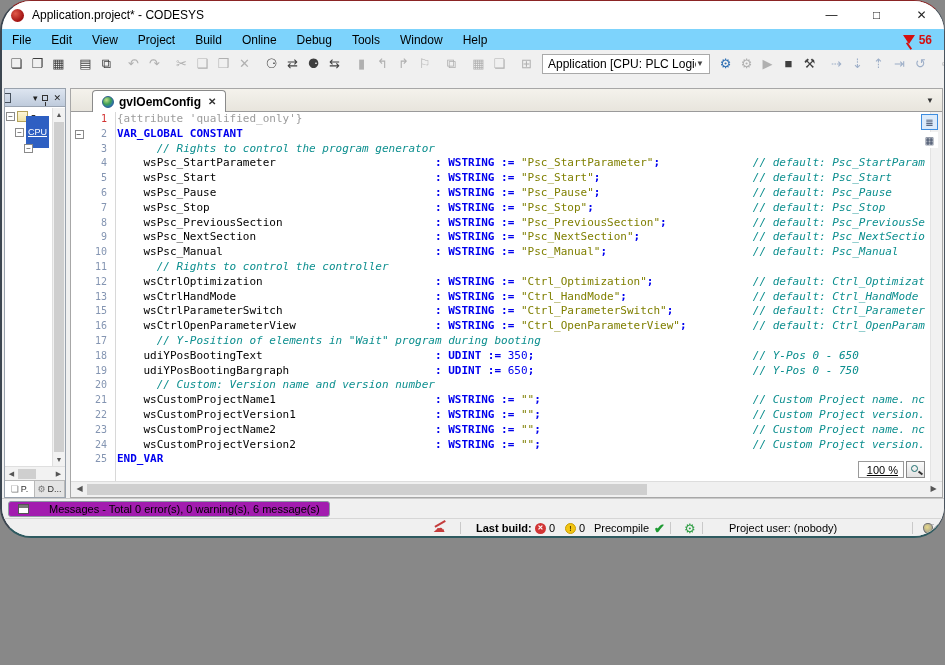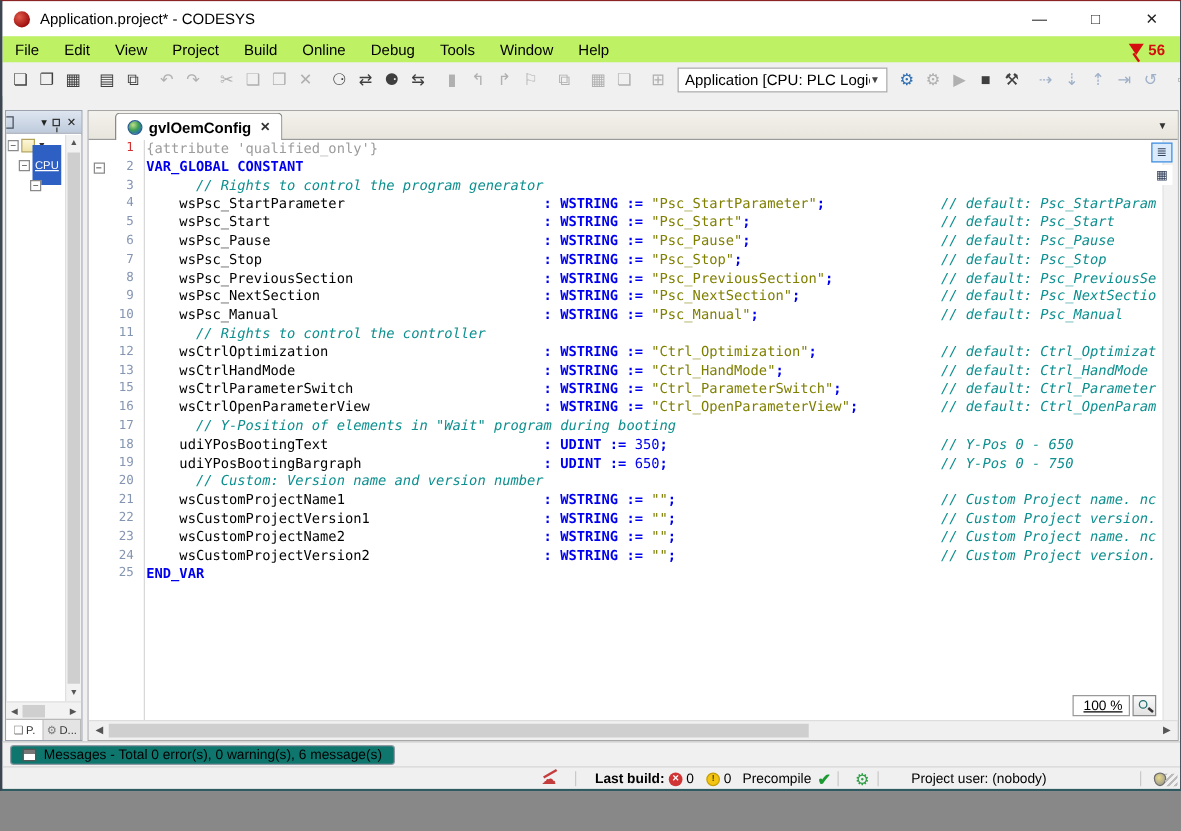--- a/index.html
+++ b/index.html
@@ -1,32 +1,32 @@
 <!DOCTYPE html>
 <html><head>
 <meta charset="utf-8">
 <style>
   * { margin:0; padding:0; box-sizing:border-box; }
   html,body { background:#888; }
   #window{
-    position:relative; width:945px; height:633px; background:#f0f0f0;
+    position:relative; width:945px; height:538px; background:#f0f0f0;
     font-family:"Liberation Sans",sans-serif; color:#000; overflow:hidden;
     border-top:1px solid #8b2424; border-left:2px solid #3c4650;
-    border-right:1px solid #4a545e; border-bottom:2px solid #2e5a60;
+    border-right:1px solid #4a545e; border-bottom:2px solid #2e5a60;border-radius:31px;
   }
   
   .titlebar{ height:28px; background:#fff; display:flex; align-items:center; }
   .appicon{ width:13px; height:13px; border-radius:50%; margin-left:9px;
     background:radial-gradient(circle at 35% 35%, #e05a4a, #a01010 70%, #6d0808); }
   .title{ font-size:12px; margin-left:8px; }
   .wincontrols{ margin-left:auto; display:flex; height:100%; }
   .wbtn{ width:45px; height:28px; display:flex; align-items:center; justify-content:center;
     font-size:12px; color:#222; cursor:default; }
   
-  .menubar{ height:21px; background:#bef264; display:flex; align-items:center; font-size:12px; }
+  .menubar{ height:21px; background:#7dd3fc; display:flex; align-items:center; font-size:12px; }
   .menuitem{ padding:2px 10px; }
   .alert{ margin-left:auto; margin-right:12px; display:flex; align-items:center; gap:4px; }
   .funnel{ width:0; height:0; border-left:6px solid transparent; border-right:6px solid transparent;
     border-top:9px solid #d50f0f; position:relative; }
   .funnel::after{ content:''; position:absolute; left:-1px; top:-2px; width:2px; height:8px; background:#d50f0f; transform:rotate(-35deg); }
   .alertnum{ color:#d50f0f; font-weight:bold; font-size:12px; }
   
   .toolbar{ height:27px; display:flex; align-items:center; padding:0 4px; background:#f0f0f0; }
   .tbi{ min-width:21px; height:22px; display:flex; align-items:center; justify-content:center;
     font-size:13px; color:#6f6f6f; }
@@ -98,22 +98,22 @@
   .magbtn{ width:19px; height:17px; border:1px solid #8a8a8a; background:linear-gradient(#fafafa,#e2e2e2);
     position:relative; }
   .mag{ position:absolute; left:4px; top:3px; width:7px; height:7px; border:1.5px solid #1d6e6e; border-radius:50%; }
   .mag::after{ content:''; position:absolute; left:6px; top:6px; width:5px; height:2px; background:#333; transform:rotate(40deg); }
   .ehscroll{ position:absolute; left:0; right:0; bottom:0; height:16px; background:#f0f0f0; border-top:1px solid #ddd; }
   .eharrL{ position:absolute; left:2px; top:2px; width:13px; text-align:center; font-size:8px; color:#555; }
   .eharrR{ position:absolute; right:2px; top:2px; width:13px; text-align:center; font-size:8px; color:#555; }
   .ehthumb{ position:absolute; left:16px; top:2px; width:560px; height:11px; background:#cfcfcf; }
   
   .msgbar{ position:absolute; left:0; right:0; bottom:18px; height:20px; background:#f0f0f0; border-top:1px solid #c9c9c9; }
-  .msgtab{ display:inline-flex; margin:2px 0 0 6px; height:16px; align-items:center; gap:6px; padding:0 9px;
-    border:1px solid #8f99a3; border-radius:3px; font-size:11px; background:#0f766e; }
+  .msgtab{ display:inline-flex; margin:2px 0 0 6px; height:16px; align-items:center; gap:20px; padding:0 9px;
+    border:1px solid #8f99a3; border-radius:3px; font-size:11px; background:#a21caf; }
   .msgicon{ width:11px; height:10px; border:1px solid #555; background:linear-gradient(#777 0 3px, #fff 3px); }
   
   .statusbar{ position:absolute; left:0; right:0; bottom:0; height:18px; background:#f0f0f0;
     border-top:1px solid #d6d6d6; font-size:11px; }
   .sb{ position:absolute; top:0; height:18px; display:flex; align-items:center; }
   .ssep{ position:absolute; top:3px; width:1px; height:12px; background:#c9c9c9; }
   .cloud{ color:#c43c3c; font-size:12px; position:relative; }
   .cloud::after{ content:''; position:absolute; left:1px; top:2px; width:12px; height:1.5px; background:#c43c3c; transform:rotate(-30deg); }
   .badge{ width:11px; height:11px; border-radius:50%; display:inline-flex; align-items:center; justify-content:center;
     font-size:7px; font-weight:bold; margin-right:3px; }

